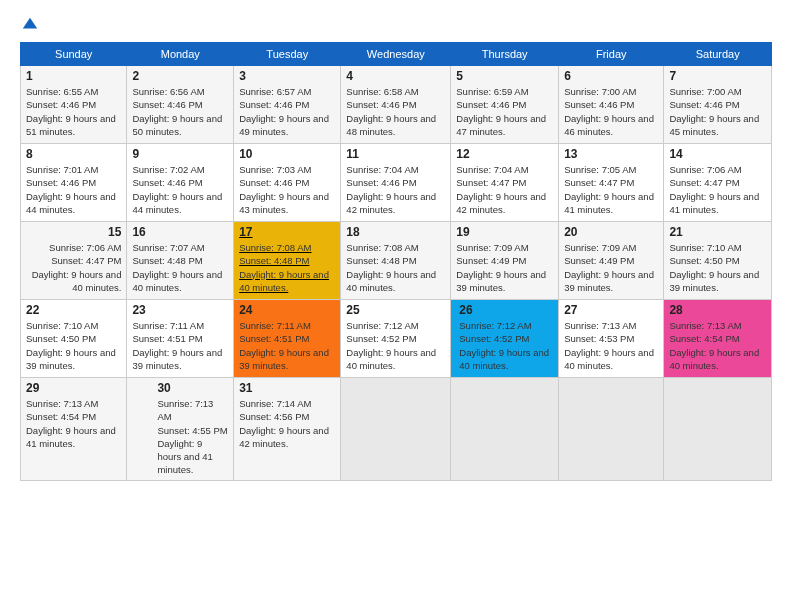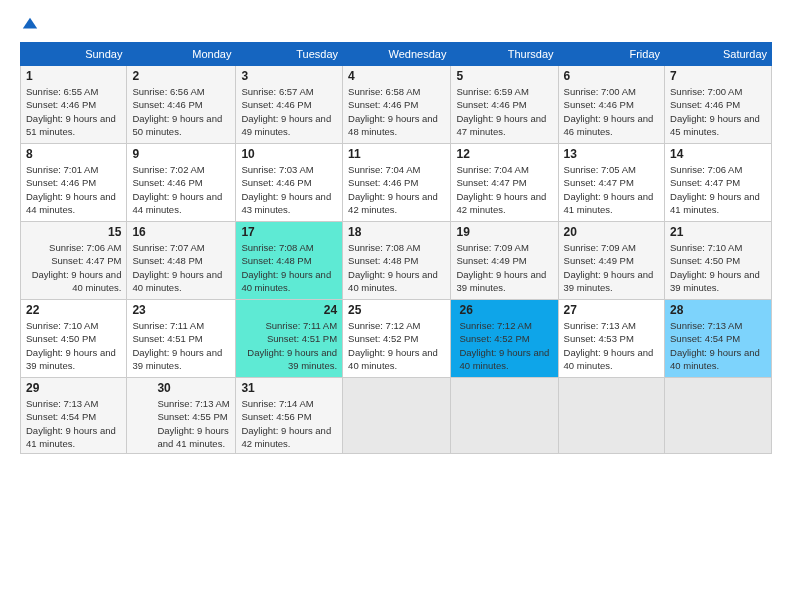--- a/index.html
+++ b/index.html
@@ -46,22 +46,22 @@
       margin-top: 2px;
     }
     .calendar {
       width: 100%;
       border-collapse: collapse;
       font-size: 10px;
     }
     .calendar th {
       background: #1565c0;
       color: #fff;
-      text-align: right;
-      padding: 5px 4px;
+      text-align: center;
+      padding: 5px 18px;
       font-size: 11px;
       font-weight: normal;
       border: 1px solid #1565c0;
     }
     .calendar td {
       border: 1px solid #ccc;
       vertical-align: top;
       padding: 3px 5px;
       height: 78px;
       width: 113px;
@@ -189,21 +189,21 @@
         </tr>
         <tr>
           <td style="background: rgb(245, 245, 245); text-align: right;">
         <span class="day-num">15</span>
         <span class="day-info">Sunrise: 7:06 AM<br>Sunset: 4:47 PM<br>Daylight: 9 hours and 40 minutes.</span>
       </td>
           <td style="background: rgb(245, 245, 245);">
         <span class="day-num">16</span>
         <span class="day-info">Sunrise: 7:07 AM<br>Sunset: 4:48 PM<br>Daylight: 9 hours and 40 minutes.</span>
       </td>
-          <td style="background: #5eead4;">
+          <td style="background: #eab308; text-decoration: underline;">
         <span class="day-num">17</span>
         <span class="day-info">Sunrise: 7:08 AM<br>Sunset: 4:48 PM<br>Daylight: 9 hours and 40 minutes.</span>
       </td>
           <td style="background: rgb(245, 245, 245);">
         <span class="day-num">18</span>
         <span class="day-info">Sunrise: 7:08 AM<br>Sunset: 4:48 PM<br>Daylight: 9 hours and 40 minutes.</span>
       </td>
           <td style="background: rgb(245, 245, 245);">
         <span class="day-num">19</span>
         <span class="day-info">Sunrise: 7:09 AM<br>Sunset: 4:49 PM<br>Daylight: 9 hours and 39 minutes.</span>
@@ -219,37 +219,37 @@
         </tr>
         <tr>
           <td style="background: rgb(255, 255, 255);">
         <span class="day-num">22</span>
         <span class="day-info">Sunrise: 7:10 AM<br>Sunset: 4:50 PM<br>Daylight: 9 hours and 39 minutes.</span>
       </td>
           <td style="background: rgb(255, 255, 255);">
         <span class="day-num">23</span>
         <span class="day-info">Sunrise: 7:11 AM<br>Sunset: 4:51 PM<br>Daylight: 9 hours and 39 minutes.</span>
       </td>
-          <td style="background: #5eead4; text-align: right;">
+          <td style="background: #f97316;">
         <span class="day-num">24</span>
         <span class="day-info">Sunrise: 7:11 AM<br>Sunset: 4:51 PM<br>Daylight: 9 hours and 39 minutes.</span>
       </td>
           <td style="background: rgb(255, 255, 255);">
         <span class="day-num">25</span>
         <span class="day-info">Sunrise: 7:12 AM<br>Sunset: 4:52 PM<br>Daylight: 9 hours and 40 minutes.</span>
       </td>
           <td style="background: #0ea5e9; padding-left: 8px;">
         <span class="day-num">26</span>
         <span class="day-info">Sunrise: 7:12 AM<br>Sunset: 4:52 PM<br>Daylight: 9 hours and 40 minutes.</span>
       </td>
           <td style="background: rgb(255, 255, 255);">
         <span class="day-num">27</span>
         <span class="day-info">Sunrise: 7:13 AM<br>Sunset: 4:53 PM<br>Daylight: 9 hours and 40 minutes.</span>
       </td>
-          <td style="background: #7dd3fc;">
+          <td style="background: #ec4899;">
         <span class="day-num">28</span>
         <span class="day-info">Sunrise: 7:13 AM<br>Sunset: 4:54 PM<br>Daylight: 9 hours and 40 minutes.</span>
       </td>
         </tr>
         <tr class="last-row">
           <td style="background: rgb(245, 245, 245);">
         <span class="day-num">29</span>
         <span class="day-info">Sunrise: 7:13 AM<br>Sunset: 4:54 PM<br>Daylight: 9 hours and 41 minutes.</span>
       </td>
           <td style="background: rgb(245, 245, 245); padding-left: 30px;">

